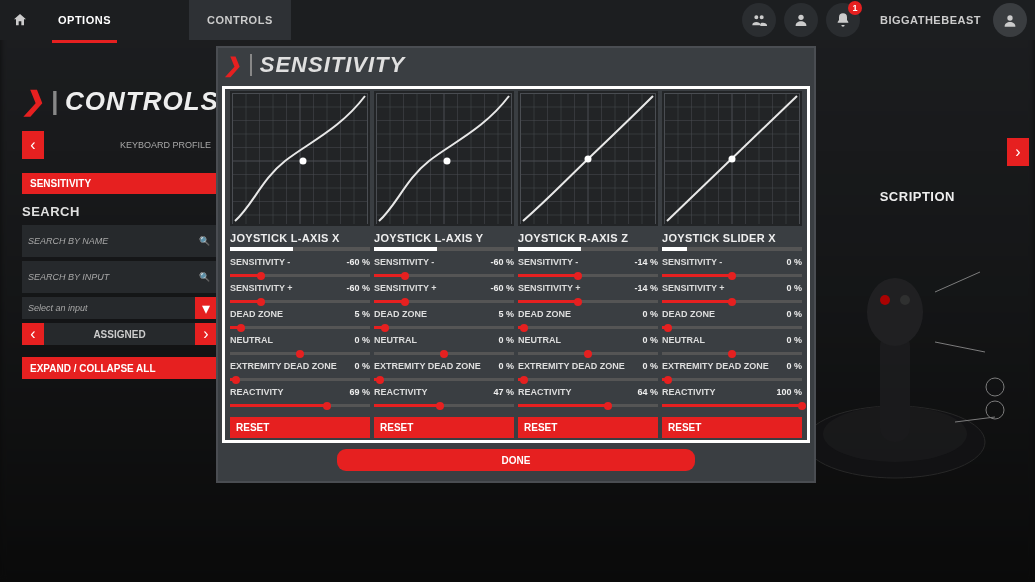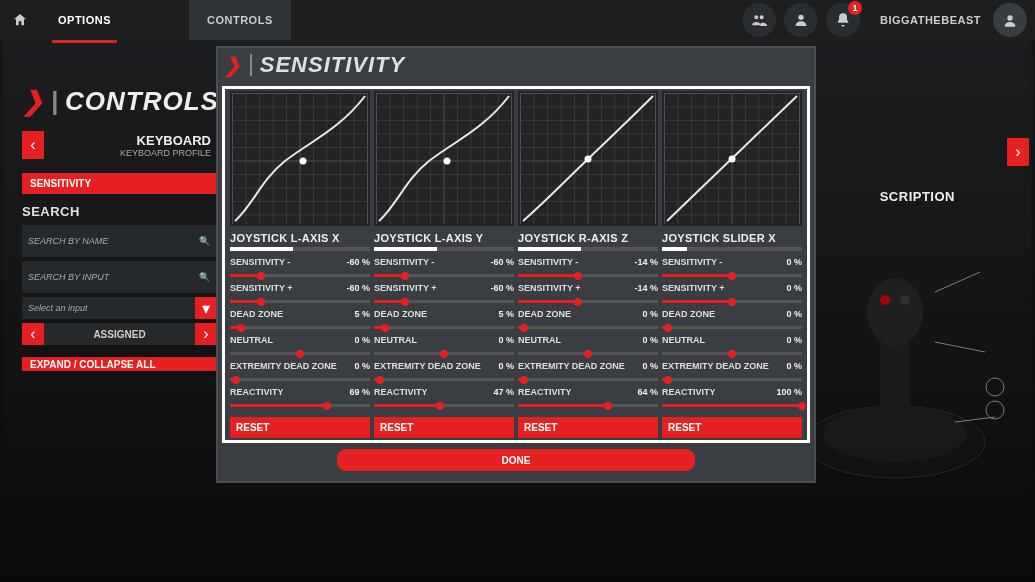--- a/index.html
+++ b/index.html
@@ -48,21 +48,21 @@
   .red-tab { background:var(--red); color:#fff; font-size:10px; font-weight:bold; padding:5px 8px; margin-top:14px; }
   .section-label { font-size:13px; font-weight:bold; margin-top:10px; margin-bottom:6px; letter-spacing:.5px; }
   .search-input { display:flex; align-items:center; background:#26292c; height:22px; padding:16px 6px; margin-bottom:4px; font-size:9px; color:var(--text-dim); }
   .search-input .ph { flex:1; font-style:italic; }
   .select-row { display:flex; height:22px; margin-bottom:4px; }
   .select-row .sel { flex:1; background:#26292c; display:flex; align-items:center; padding:0 6px; font-size:9px; font-style:italic; color:var(--text-dim); }
   .select-row .dd { width:22px; background:var(--red); color:#fff; display:flex; align-items:center; justify-content:center; }
   .filter-nav { display:flex; height:22px; }
   .filter-nav .arrow { width:22px; background:var(--red); display:flex; align-items:center; justify-content:center; color:#fff; }
   .filter-nav .mid { flex:1; background:#26292c; display:flex; align-items:center; justify-content:center; font-size:10px; color:#ccc; font-weight:bold; }
-  .expand-btn { background:var(--red); height:14px; display:flex; align-items:center; padding:0 8px; font-size:10px; font-weight:bold; color:#fff; margin-top:12px; }
+  .expand-btn { background:var(--red); height:22px; display:flex; align-items:center; padding:0 8px; font-size:10px; font-weight:bold; color:#fff; margin-top:12px; }
 
   .desc-label { position:absolute; right:80px; top:189px; font-size:13px; font-weight:bold; color:#eee; z-index:2; letter-spacing:.5px; }
   .right-chev { position:absolute; right:6px; top:138px; width:22px; height:28px; background:var(--red); display:flex; align-items:center; justify-content:center; color:#fff; z-index:2; }
 
   
   .modal { position:absolute; top:46px; left:216px; width:600px; background:var(--panel); border:2px solid #4a4d52; z-index:10; padding-bottom:10px; }
   .modal-title { display:flex; align-items:center; gap:8px; padding:4px 6px; font-size:22px; font-weight:bold; font-style:italic; letter-spacing:1px; }
   .modal-title .chev { color:var(--red); font-size:20px; display:inline-block; }
   .modal-title .sep { width:2px; height:22px; background:#888; }
   .modal-body { margin:4px; border:3px solid #fff; padding:2px 5px; display:flex; gap:4px; }
@@ -141,21 +141,20 @@
 
 <div class="left-panel">
   <div class="ctrl-title">
     <span class="chev">❯</span>
     <span style="color:#888">|</span>
     <span>CONTROLS</span>
   </div>
   <div class="nav-row">
     <div class="arrow">‹</div>
     <div class="label-stack">
-      <div class="big">KEYBOARD</div>
       <div class="small">KEYBOARD PROFILE</div>
     </div>
   </div>
   <div class="red-tab">SENSITIVITY</div>
   <div class="section-label">SEARCH</div>
   <div class="search-input">
     <span class="ph">SEARCH BY NAME</span>
     <span>🔍</span>
   </div>
   <div class="search-input">

